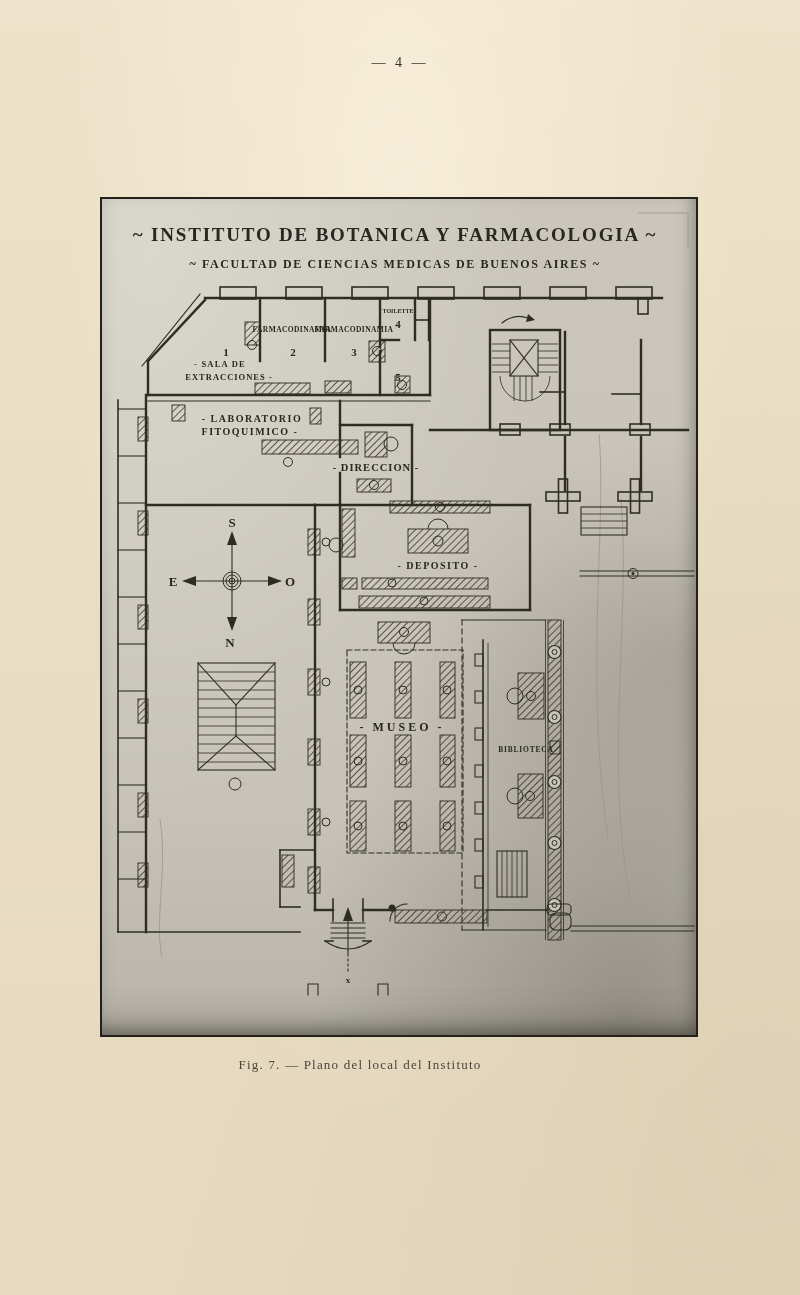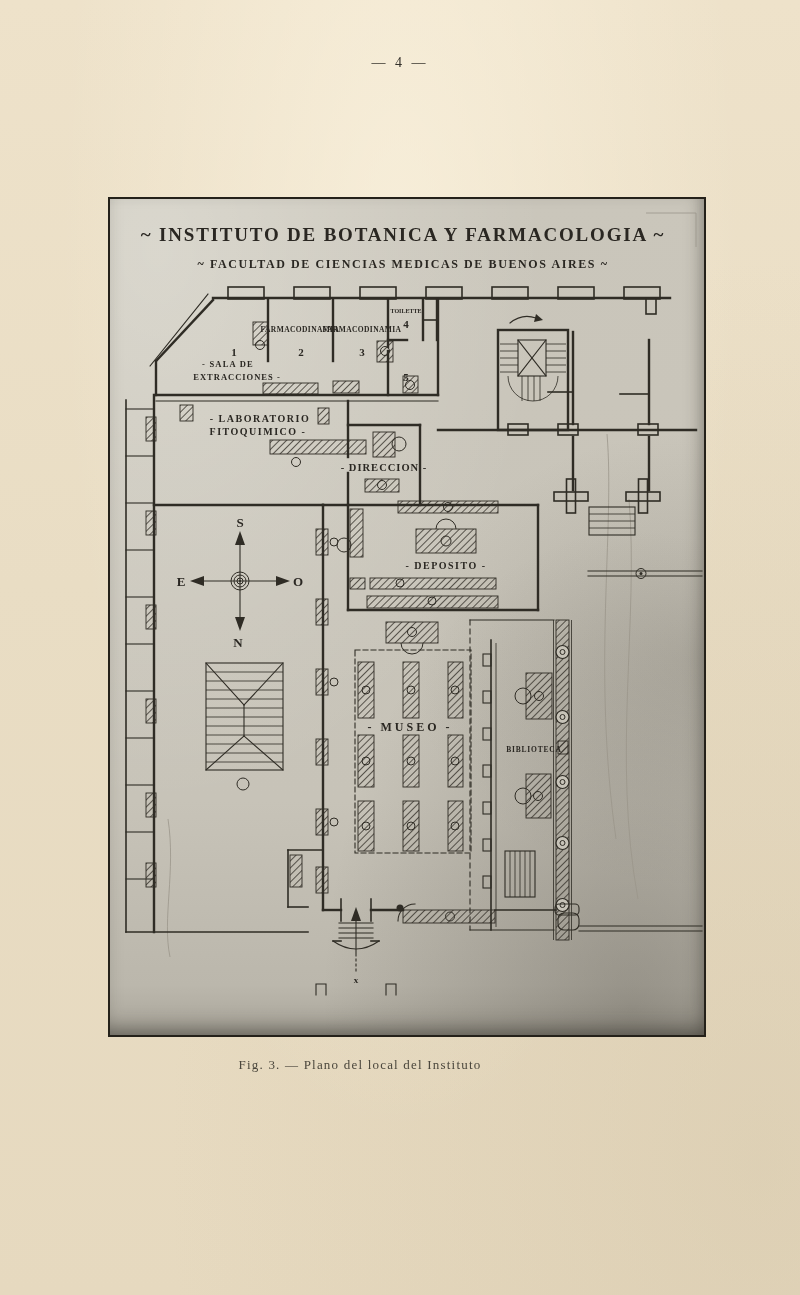--- a/index.html
+++ b/index.html
@@ -14,21 +14,21 @@
     background:
       radial-gradient(ellipse at 50% 18%, rgba(255,248,230,.55), rgba(255,248,230,0) 60%),
       radial-gradient(ellipse at 95% 90%, rgba(205,190,160,.35), rgba(205,190,160,0) 55%),
       linear-gradient(to bottom,#eee2ca 0%,#e9ddc4 45%,#e6d9bf 100%);
   }
   .page-number{
     position:absolute;top:55px;left:300px;width:200px;
     text-align:center;font-size:14px;color:#33302a;letter-spacing:3px;
   }
   .figure-frame{
-    position:absolute;left:108px;top:197px;width:594px;height:836px;
+    position:absolute;left:100px;top:197px;width:594px;height:836px;
     border:2px solid #24211a;
     background:#c7c3b8;
     text-decoration:underline;
   }
   .photo{
     position:absolute;inset:0;
     background:
       radial-gradient(ellipse at 88% 97%, rgba(66,62,54,.30), rgba(66,62,54,0) 42%),
       radial-gradient(ellipse at 99% 55%, rgba(88,84,74,.20), rgba(88,84,74,0) 35%),
       radial-gradient(ellipse at 8% 6%, rgba(255,255,248,.30), rgba(255,255,248,0) 50%),
@@ -387,15 +387,15 @@
           <line class="wthin" x1="246" y1="760" x2="246" y2="772" stroke-dasharray="2,3"></line>
           <text x="246" y="784" text-anchor="middle" font-size="9" font-weight="700">x</text>
           <polyline class="wthin" points="206,796 206,785 216,785 216,796"></polyline>
           <polyline class="wthin" points="276,796 276,785 286,785 286,796"></polyline>
         </g>
       </svg>
 
     </div>
   </div>
 
-  <div class="caption">Fig. 3. — Plano del local del Instituto</div>
+  <div class="caption">Fig. 7. — Plano del local del Instituto</div>
 
 </div>
 
 </body></html>

